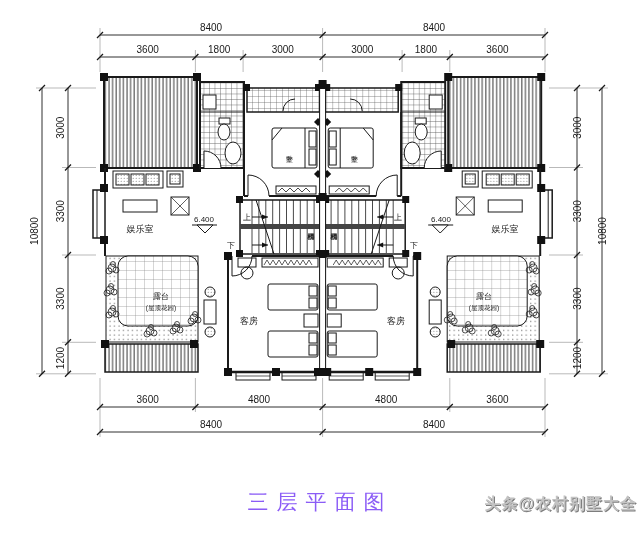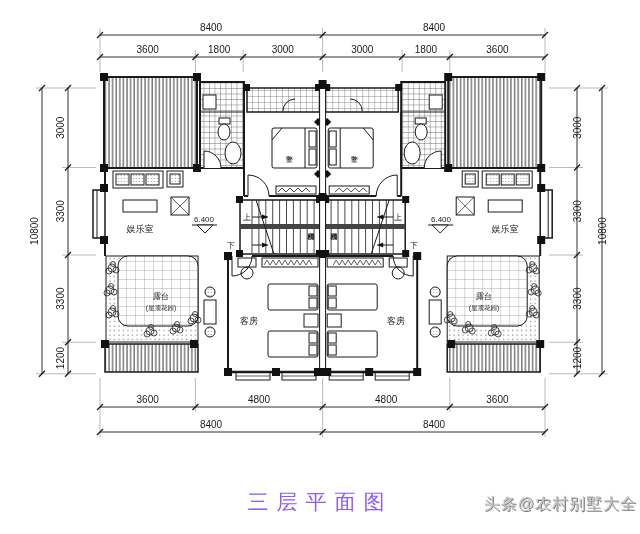--- a/index.html
+++ b/index.html
@@ -7,21 +7,21 @@
          font-family:"Liberation Sans",sans-serif;}
   svg text{font-family:"Liberation Sans",sans-serif;fill:#1a1a1a;}
   .dim{font-size:10px;text-anchor:middle;}
   .room{font-size:9px;text-anchor:middle;}
   .small{font-size:6.5px;text-anchor:middle;}
   .tiny{font-size:8px;text-anchor:middle;}
   .vtext{writing-mode:vertical-rl;text-orientation:upright;font-size:7px;text-anchor:middle;}
   .bedv{font-size:6.5px;}
   .title{position:absolute;top:488px;left:0;width:100%;text-align:center;
          font-size:21px;letter-spacing:8px;color:#8b5cf6;}
-  .wm{position:absolute;top:494px;right:3px;font-size:16px;font-weight:normal;
+  .wm{position:absolute;top:494px;right:3px;font-size:16px;font-weight:bold;
       color:#c3c3c3;letter-spacing:1px;
       text-shadow:1px 1px 0 #7d7d7d,-1px -1px 0 #ffffff;}
 </style>
 </head>
 <body>
 
 <div class="stage">
 
 <svg width="640" height="534" viewBox="0 0 640 534">
   <defs>

